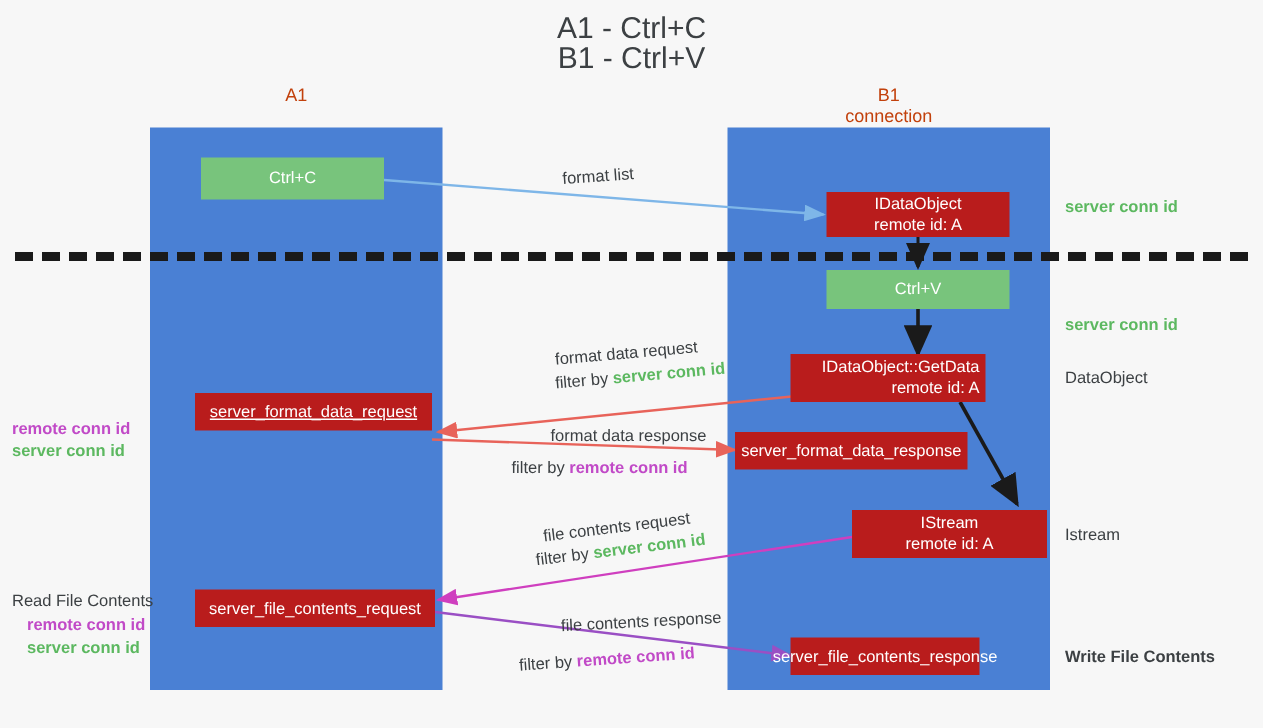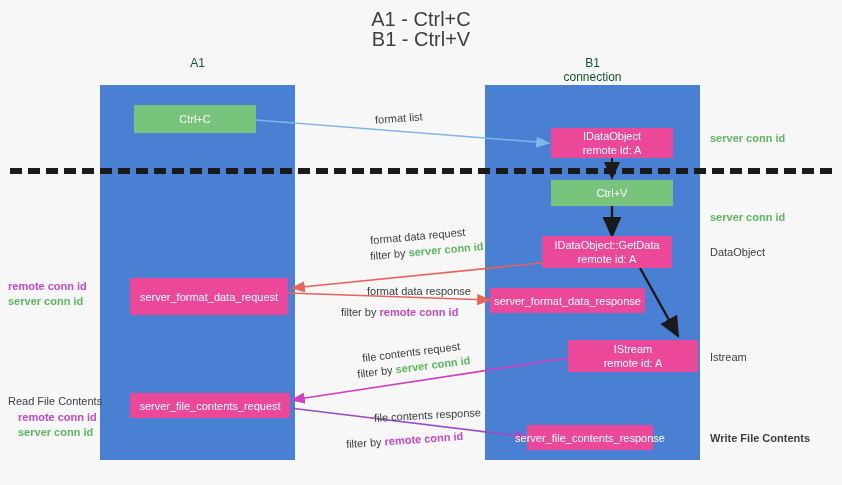--- a/index.html
+++ b/index.html
@@ -35,21 +35,21 @@
     top: 85px;
     height: 375px;
   }
   #lane-a1 { left: 100px; width: 195px; }
   #lane-b1 { left: 485px; width: 215px; }
 
   .lane-header {
     position: absolute;
     text-align: center;
     font-size: 12px;
-    color: #14532d;
+    color: #c2410c;
     line-height: 14px;
     top: 56px;
   }
   #lane-header-a1 { left: 100px; width: 195px; }
   #lane-header-b1 { left: 485px; width: 215px; }
 
   
   .dashed-sep {
     position: absolute;
     left: 10px;
@@ -67,21 +67,21 @@
     flex-direction: column;
     align-items: center;
     justify-content: center;
     text-align: center;
     font-size: 11px;
     color: #ffffff;
     line-height: 14px;
     padding: 1px 4px;
   }
   .node.green  { background: #78c47c; }
-  .node.orange { background: #ec4899; }
+  .node.orange { background: #b91c1c; }
   .node .l2 { font-size: 11px; }
 
   
   .annot {
     position: absolute;
     font-size: 11px;
     line-height: 15px;
     white-space: nowrap;
   }
   .c-green  { color: #5cb860; font-weight: bold; }
@@ -168,26 +168,26 @@
 
   <div class="node orange" style="left:551px; top:128px; width:122px; height:30px;">
     <div>IDataObject</div>
     <div class="l2">remote id: A</div>
   </div>
 
   <div class="node green" style="left:551px; top:180px; width:122px; height:26px;">
     <div>Ctrl+V</div>
   </div>
 
-  <div class="node orange" style="left:542px; top:236px; width:130px; height:32px;">
+  <div class="node orange" style="left:527px; top:236px; width:130px; height:32px;align-items:flex-end;">
     <div>IDataObject::GetData</div>
     <div class="l2">remote id: A</div>
   </div>
 
-  <div class="node orange" style="left:130px; top:278px; width:158px; height:37px;">
+  <div class="node orange" style="left:130px; top:262px; width:158px; height:25px;text-decoration:underline;">
     <div>server_format_data_request</div>
   </div>
 
   <div class="node orange" style="left:490px; top:288px; width:155px; height:25px;">
     <div>server_format_data_response</div>
   </div>
 
   <div class="node orange" style="left:568px; top:340px; width:130px; height:32px;">
     <div>IStream</div>
     <div class="l2">remote id: A</div>

